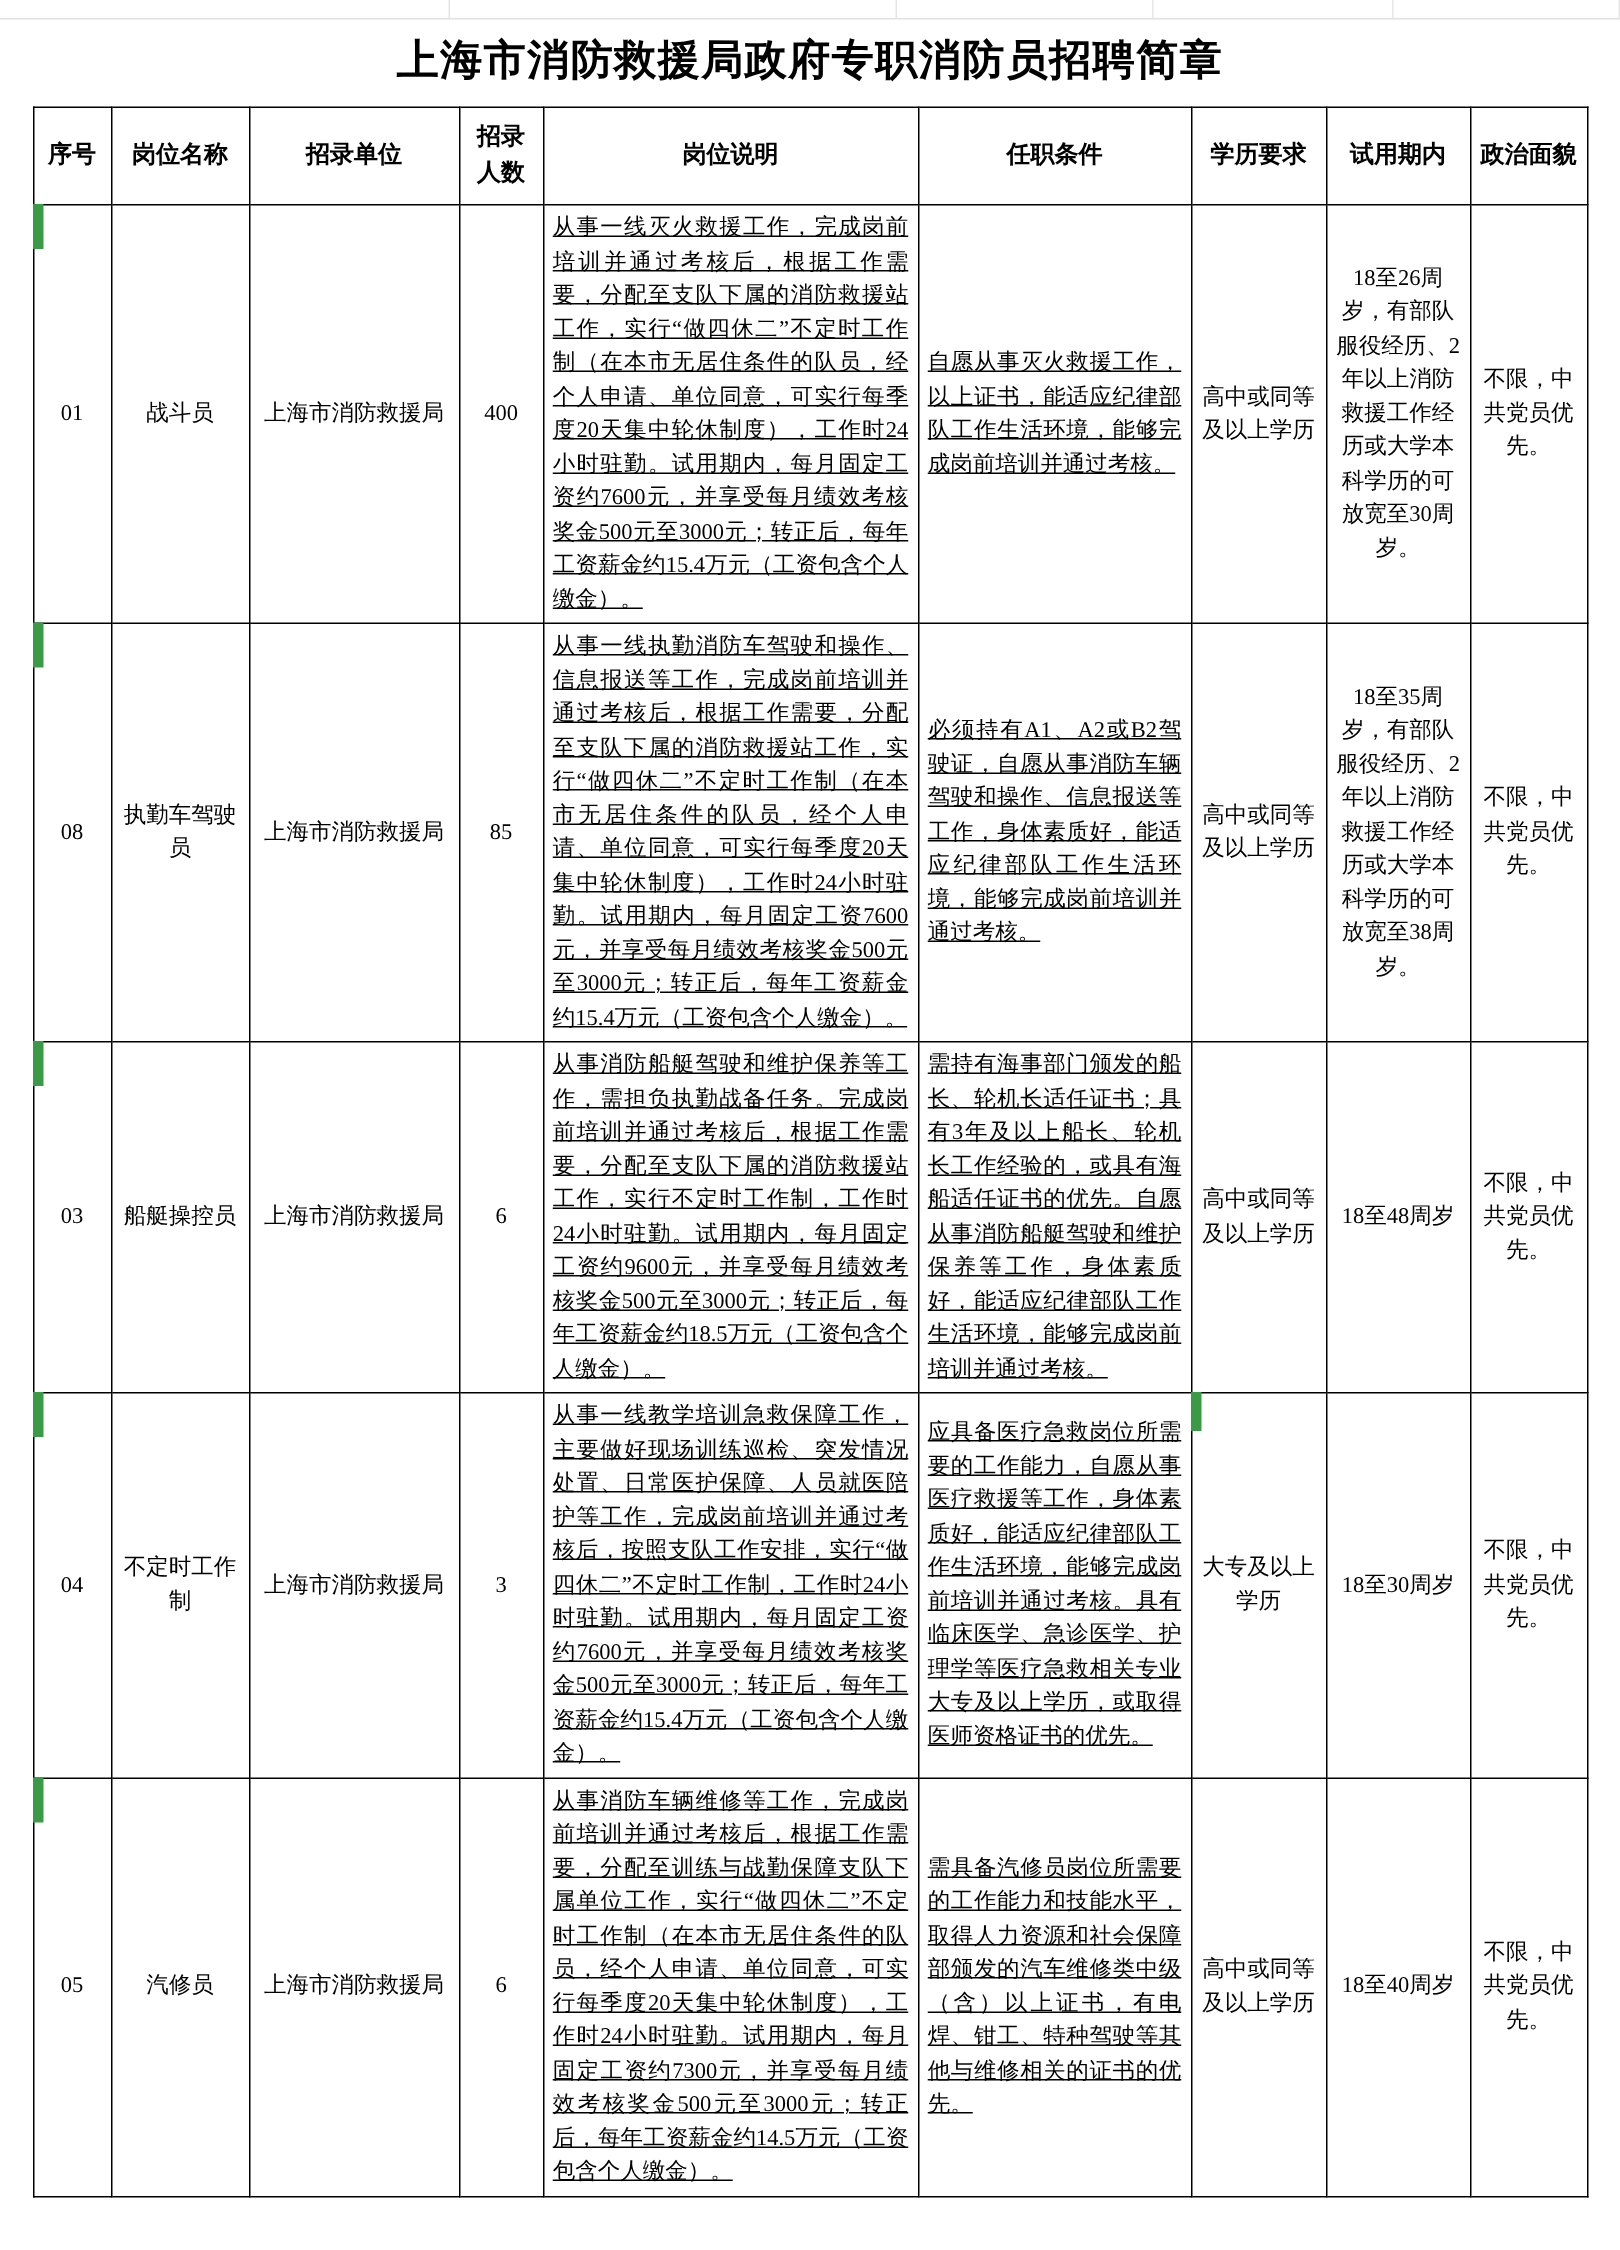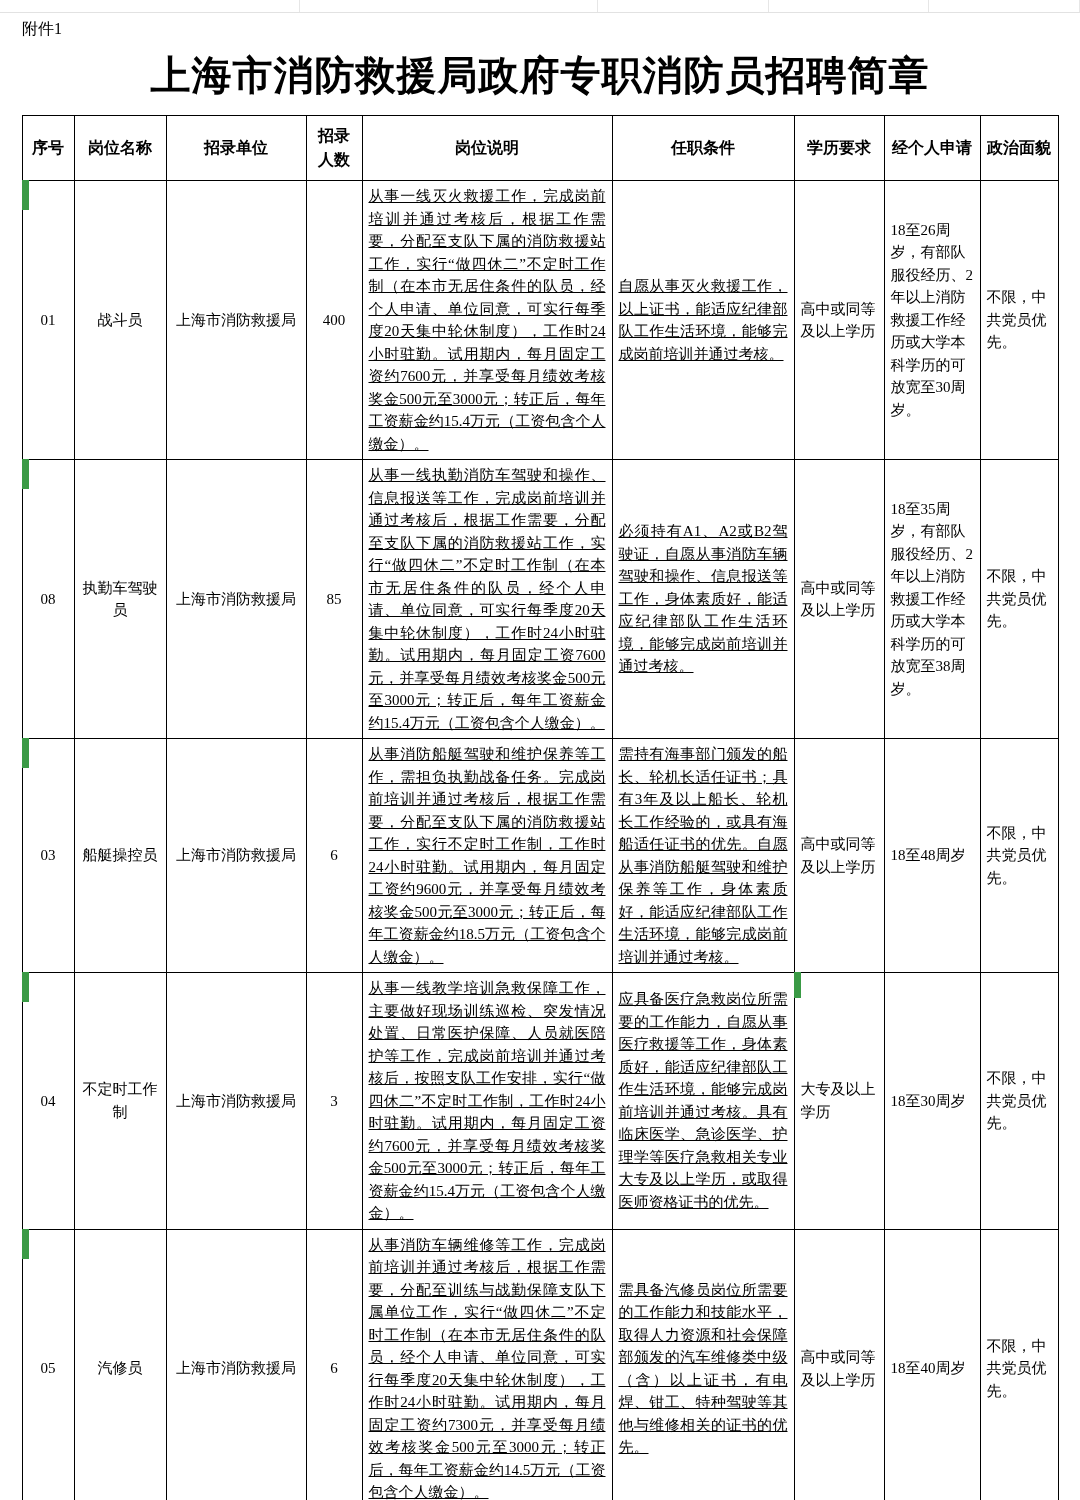--- a/index.html
+++ b/index.html
@@ -32,21 +32,21 @@
     height: 100%;
   }
   .attach-label {
     font-size: 16px;
     line-height: 1.2;
     padding: 6px 0 2px 22px;
     font-family: "Liberation Serif", serif;
   }
   .doc-title {
     text-align: center;
-    font-size: 40px;
+    font-size: 28px;
     font-weight: bold;
     letter-spacing: 1px;
     padding: 8px 0 12px 0;
     font-family: "Liberation Serif", "DejaVu Serif", serif;
   }
   table.main {
     border-collapse: collapse;
     width: 1036px;
     margin: 0 auto;
     table-layout: fixed;
@@ -81,21 +81,21 @@
   }
   td.just {
     text-align: justify;
     text-justify: inter-ideograph;
     font-size: 14.5px;
     line-height: 1.62;
     padding: 6px 7px;
     text-decoration: underline;
   }
   td.small-center {
-    text-align: left;
+    text-align: center;
     font-size: 15px;
     line-height: 1.6;
   }
   td.seq-cell {
     position: relative;
   }
   .seq-green {
     position: absolute;
     left: -1px;
     top: -1px;
@@ -119,21 +119,20 @@
 <div class="page">
 
   <div class="top-strip">
     <i style="width:300px"></i>
       <i style="width:298px"></i>
       <i style="width:170px"></i>
       <i style="width:160px"></i>
       <i style="width:150px"></i>
   </div>
 
-  <div class="attach-label">附件1</div>
 
   <div class="doc-title">上海市消防救援局政府专职消防员招聘简章</div>
 
   <table class="main">
     <colgroup>
       <col class="c-seq">
         <col class="c-post">
         <col class="c-unit">
         <col class="c-num">
       <col class="c-desc">
@@ -144,21 +143,21 @@
     </colgroup>
     <thead>
       <tr>
         <th>序号</th>
         <th>岗位名称</th>
         <th>招录单位</th>
         <th>招录人数</th>
         <th>岗位说明</th>
         <th>任职条件</th>
         <th>学历要求</th>
-        <th>经个人申请</th>
+        <th>试用期内</th>
         <th>政治面貌</th>
       </tr>
     </thead>
     <tbody>
       <tr>
         <td class="center seq-cell"><span class="seq-green"></span><span>01</span></td>
         <td class="center">战斗员</td>
         <td class="center">上海市消防救援局</td>
         <td class="center">400</td>
         <td class="just">从事一线灭火救援工作，完成岗前培训并通过考核后，根据工作需要，分配至支队下属的消防救援站工作，实行“做四休二”不定时工作制（在本市无居住条件的队员，经个人申请、单位同意，可实行每季度20天集中轮休制度），工作时24小时驻勤。试用期内，每月固定工资约7600元，并享受每月绩效考核奖金500元至3000元；转正后，每年工资薪金约15.4万元（工资包含个人缴金）。</td>

